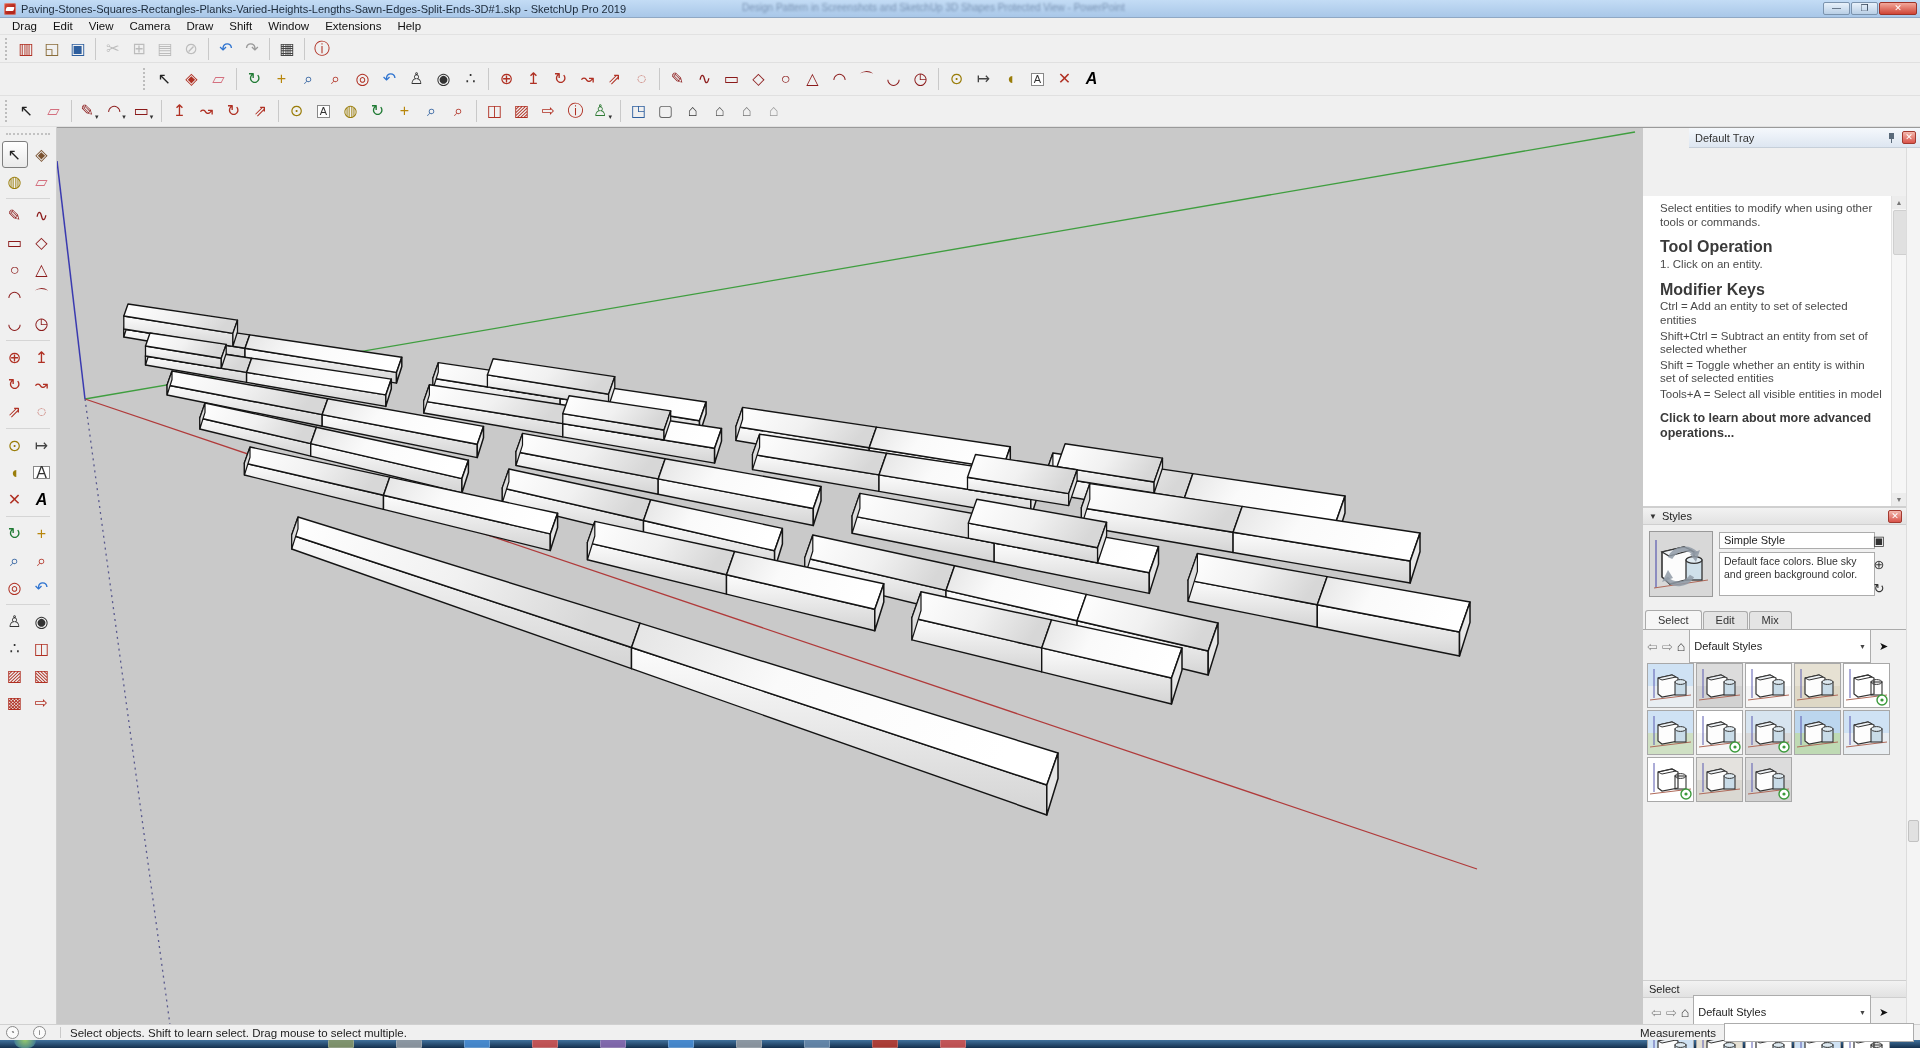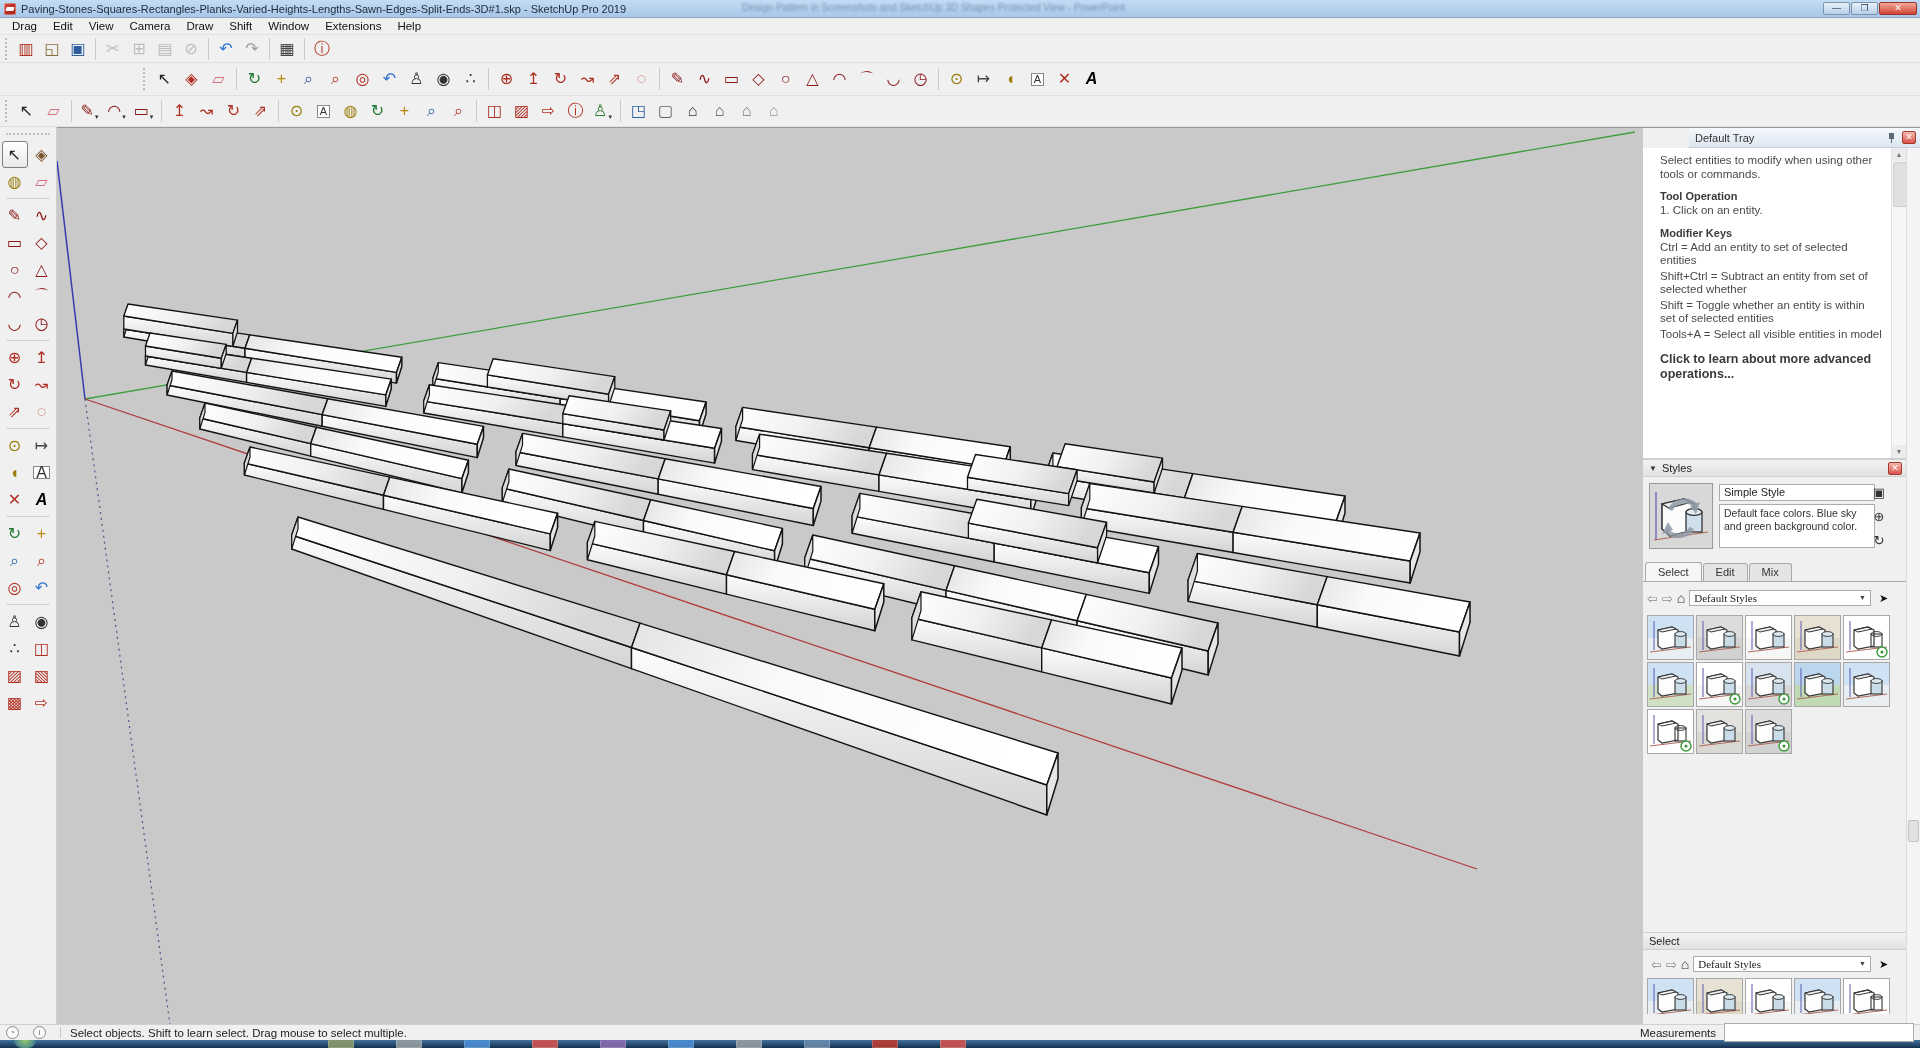--- a/index.html
+++ b/index.html
@@ -66,30 +66,30 @@
   .tray { width:277px; background:#f0f0f0; border-top:1px solid #9a9a9a; display:flex; flex-direction:column; position:relative; }
   .tray-head { height:20px; background:linear-gradient(#f5f8fc,#dde6f1); border-bottom:1px solid #c6cfd9;
     display:flex; align-items:center; padding:0 4px 0 6px; flex:0 0 20px;margin-left:46px; }
   .tray-head .t { font-size:11px; color:#333; flex:1; }
   .pinicon { width:12px; height:12px; margin-right:4px; position:relative; }
   .pinicon::before { content:""; position:absolute; left:3px; top:1px; width:5px; height:6px; background:#5a6a7a; }
   .pinicon::after { content:""; position:absolute; left:5px; top:7px; width:1px; height:4px; background:#5a6a7a; }
   .xbtn { width:14px; height:13px; background:linear-gradient(#f3b8ae,#d9534a); border:1px solid #a33a30;
     border-radius:2px; color:#fff; font-size:9px; line-height:11px; text-align:center; }
   .tray-body { flex:1; display:flex; min-height:0; }
-  .tray-content { width:263px; display:flex; flex-direction:column; }
+  .tray-content { width:263px; display:flex; flex-direction:column;margin-top:48px; }
   .tray-scroll { width:14px; background:#f4f4f4; border-left:1px solid #dcdcdc; position:relative; }
   .tray-thumbpos { position:absolute; left:1px; right:1px; top:672px; height:22px; background:#e1e1e1;
     border:1px solid #c2c2c2; border-radius:2px; }
 
   
   .instructor { height:311px; background:#fff; border-bottom:1px solid #d0d0d0; position:relative; overflow:hidden; flex:0 0 311px;}
   .instr-inner { padding:6px 24px 0 17px; color:#4a4a4a; font-size:11.5px; line-height:1.18; }
   .instr-inner p { margin-bottom:2px; }
-  .instr-inner h4 { font-size:11px; color:#3a3a3a; margin:9px 0 1px 0; }
+  .instr-inner h4 { font-size:16px; color:#3a3a3a; margin:9px 0 1px 0; }
   .instr-inner .link { font-weight:bold; font-size:12.5px; color:#3a3a3a; margin-top:10px; display:block; line-height:1.2; }
   .vscroll { position:absolute; right:0; top:0; bottom:0; width:15px; background:#f6f6f6; border-left:1px solid #e2e2e2; }
   .vscroll .up,.vscroll .dn { position:absolute; left:0; right:0; height:13px; font-size:7px; color:#777;
     text-align:center; line-height:13px; background:#ececec; }
   .vscroll .dn { bottom:0; }
   .vscroll .thumb { position:absolute; left:1px; right:1px; top:14px; bottom:14px; background:#e0e0e0;
     border:1px solid #cfcfcf; border-radius:2px; }
 
   
   .sec-head { height:18px; background:linear-gradient(#f2f2f2,#e2e2e2); border:1px solid #cfcfcf; border-left:none; border-right:none;
@@ -107,22 +107,22 @@
   .stbtns { position:absolute; right:18px; top:8px; width:18px; display:flex; flex-direction:column; gap:9px; align-items:center; }
   .stbtns span { font-size:13px; color:#333; }
   .tabs { position:absolute; left:2px; top:86px; display:flex; }
   .tab { padding:2px 12px 3px 12px; font-size:11px; border:1px solid #aaa; border-bottom:none; background:#e4e4e4;
     border-radius:3px 3px 0 0; margin-right:1px; color:#333; }
   .tab.on { background:#f6f6f6; position:relative; top:-1px; padding-top:3px; }
   .tabline { position:absolute; left:0; right:0; top:104px; border-top:1px solid #aaa; }
   .navrow { position:absolute; left:4px; right:14px; top:110px; height:22px; display:flex; align-items:center; gap:4px; }
   .navrow .nv { font-size:13px; color:#8a8a8a; }
   .navrow .home { font-size:14px; color:#333; }
-  .dropdown { flex:1; height:16px; background:#fff; border:1px solid #acacac; display:flex; align-items:center;
-    padding:0 4px; font-size:11px; color:#222;font-family:Liberation Serif, serif; }
+  .dropdown { flex:1; height:34px; background:#fff; border:1px solid #acacac; display:flex; align-items:center;
+    padding:0 4px; font-size:11px; color:#222; }
   .dropdown .caret { margin-left:auto; font-size:7px; color:#444; }
   .detbtn { width:17px; height:17px; display:flex; align-items:center; justify-content:center; font-size:11px; color:#111; }
   .thumbgrid { position:absolute; left:4px; top:138px; width:246px; display:flex; flex-wrap:wrap; gap:2px; }
   .thumb { width:47px; height:45px; border:1px solid #a8a8a8; background:#fff; }
   .thumb svg { display:block; }
   .bot-thumbs { padding:2px 0 0 4px; display:flex; gap:2px; height:38px; overflow:hidden; flex:0 0 38px; }
   .bot-nav { height:26px; display:flex; align-items:center; gap:4px; padding:2px 14px 0 8px; flex:0 0 26px; }
   .bot-nav .nv { font-size:13px; color:#8a8a8a; }
   .bot-nav .home { font-size:14px; color:#333; }
 

